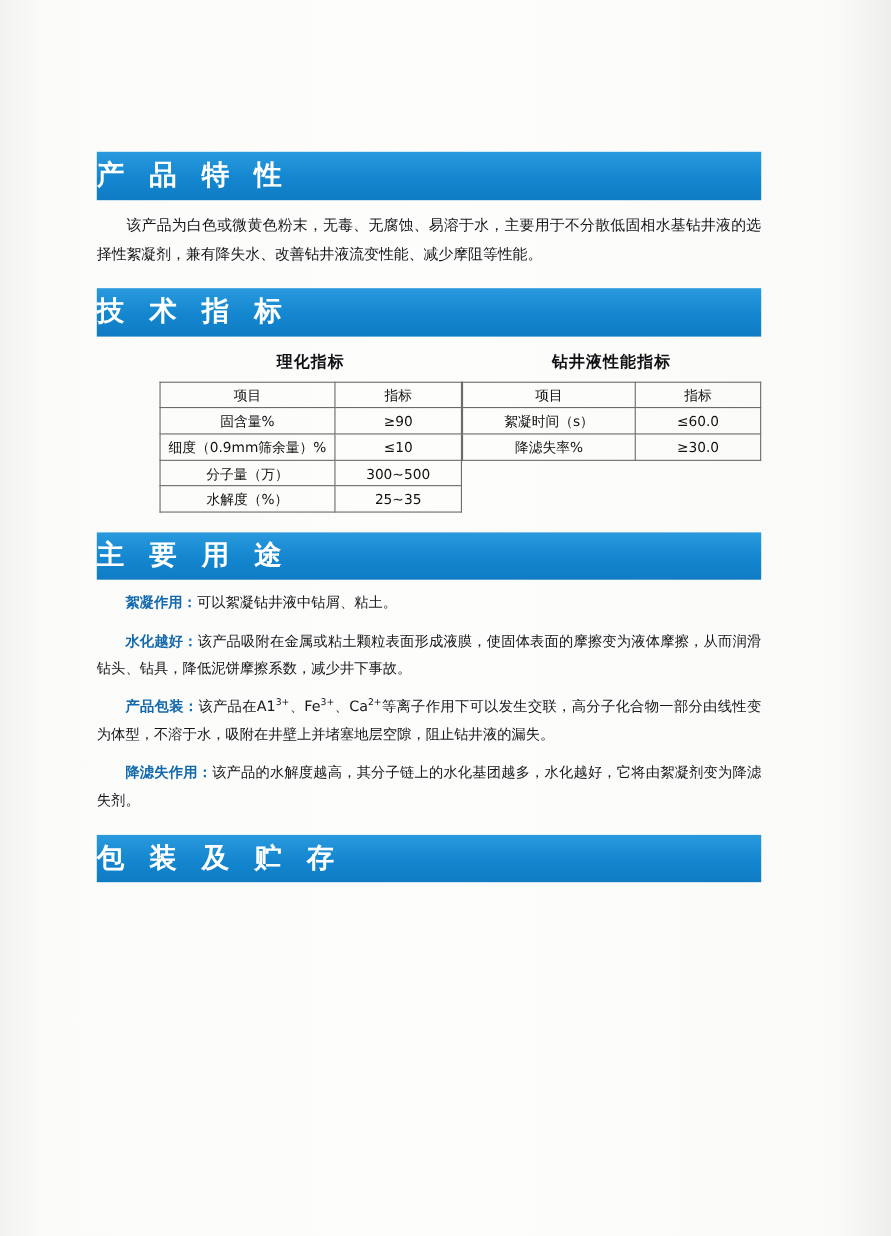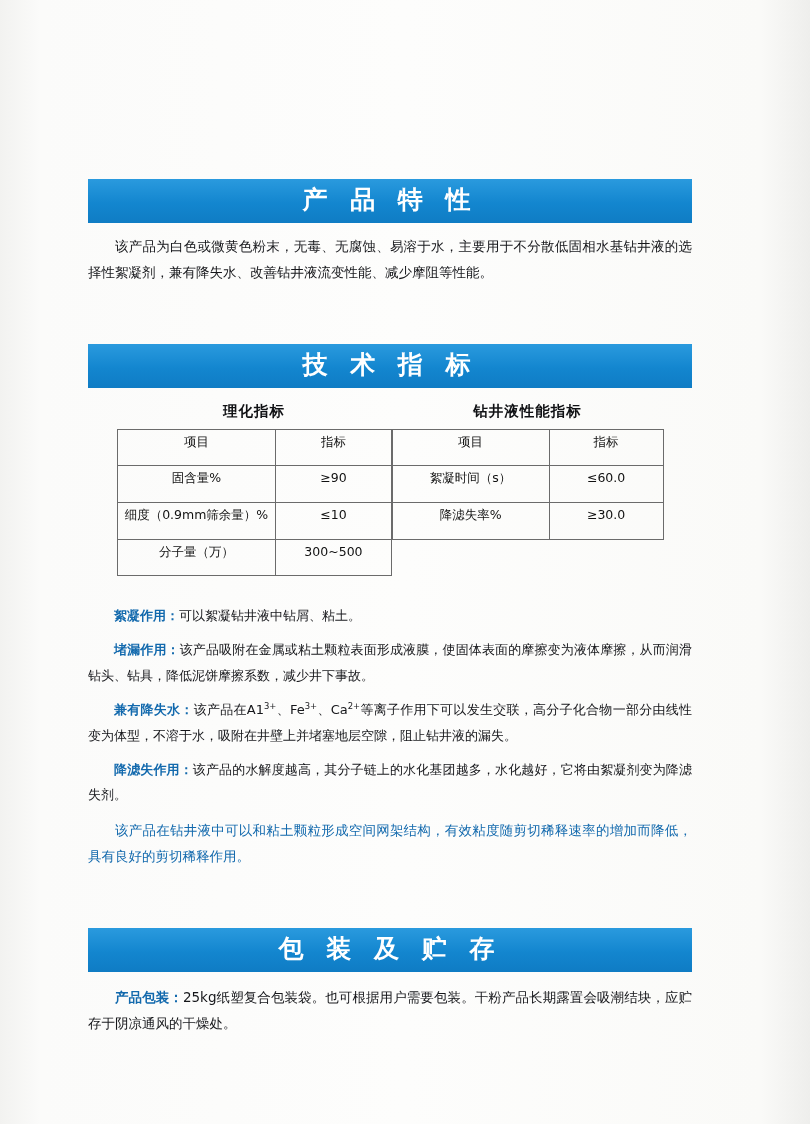--- a/index.html
+++ b/index.html
@@ -25,45 +25,44 @@
   .content {
     position: absolute;
     left: 88px;
     top: 138px;
     width: 604px;
   }
   .band {
     background: #1a8fd4;
     background: linear-gradient(180deg, #2a9ade 0%, #1386cf 55%, #0f7cc4 100%);
     color: #ffffff;
-    text-align: center;
+    text-align: left;
     font-weight: bold;
     font-size: 25px;
     letter-spacing: 7px;
     padding: 7px 0 9px 0;
     font-family: "DejaVu Sans", "Liberation Sans", sans-serif;
     line-height: 1.1;
-    margin-top: 41px;
   }
   .para {
     font-size: 13.5px;
     line-height: 1.95;
     text-align: justify;
     margin: 10px 0 0 0;
     text-indent: 2em;
     color: #15161a;
   }
   .section-gap {
     height: 18px;
   }
 
   
   .tables-row {
     display: flex;
-    justify-content: center;
+    justify-content: flex-end;
     margin-top: 14px;
   }
   .tbl-block {
     display: flex;
     flex-direction: column;
   }
   .tbl-block.left { width: 275px; }
   .tbl-block.right { width: 272px; }
   .tbl-caption {
     text-align: center;
@@ -73,21 +72,21 @@
     margin-bottom: 8px;
     letter-spacing: 1px;
   }
   table.spec {
     border-collapse: collapse;
     width: 100%;
     font-size: 12.5px;
   }
   table.spec th, table.spec td {
     border: 1px solid #6b6b6b;
-    padding: 4px 2px 16px 2px;
+    padding: 4px 2px 3px 2px;
     text-align: center;
     font-weight: normal;
     color: #111;
     line-height: 1.25;
     margin-top: 31px;
   }
   table.spec th {
     font-weight: normal;
   }
   table.spec tr td:first-child, table.spec tr th:first-child {
@@ -155,20 +154,24 @@
               <td>≥90</td>
             </tr>
             <tr>
               <td>细度（0.9mm筛余量）%</td>
               <td>≤10</td>
             </tr>
             <tr>
               <td>分子量（万）</td>
               <td>300~500</td>
             </tr>
+            <tr>
+              <td>水解度（%）</td>
+              <td>25~35</td>
+            </tr>
           </tbody>
         </table>
       </div>
 
       <div class="tbl-block right">
         <div class="tbl-caption">钻井液性能指标</div>
         <table class="spec">
           <tbody>
             <tr>
               <th>项目</th>
@@ -182,41 +185,38 @@
               <td>降滤失率%</td>
               <td>≥30.0</td>
             </tr>
           </tbody>
         </table>
       </div>
     </div>
 
     <div class="section-gap"></div>
 
+    <div class="band">主 要 用 途</div>
 
     <p class="usage-para">
       <span class="lead">絮凝作用：</span><span>可以絮凝钻井液中钻屑、粘土。</span>
     </p>
 
     <p class="usage-para">
-      <span class="lead">堵漏作用：</span><span>该产品吸附在金属或粘土颗粒表面形成液膜，使固体表面的摩擦变为液体摩擦，从而润滑钻头、钻具，降低泥饼摩擦系数，减少井下事故。</span>
-    </p>
-
-    <p class="usage-para">
-      <span class="lead">兼有降失水：</span><span>该产品在A1</span><sup>3+</sup><span>、Fe</span><sup>3+</sup><span>、Ca</span><sup>2+</sup><span>等离子作用下可以发生交联，高分子化合物一部分由线性变为体型，不溶于水，吸附在井壁上并堵塞地层空隙，阻止钻井液的漏失。</span>
+      <span class="lead">水化越好：</span><span>该产品吸附在金属或粘土颗粒表面形成液膜，使固体表面的摩擦变为液体摩擦，从而润滑钻头、钻具，降低泥饼摩擦系数，减少井下事故。</span>
+    </p>
+
+    <p class="usage-para">
+      <span class="lead">产品包装：</span><span>该产品在A1</span><sup>3+</sup><span>、Fe</span><sup>3+</sup><span>、Ca</span><sup>2+</sup><span>等离子作用下可以发生交联，高分子化合物一部分由线性变为体型，不溶于水，吸附在井壁上并堵塞地层空隙，阻止钻井液的漏失。</span>
     </p>
 
     <p class="usage-para">
       <span class="lead">降滤失作用：</span><span>该产品的水解度越高，其分子链上的水化基团越多，水化越好，它将由絮凝剂变为降滤失剂。</span>
     </p>
 
-    <p class="small-note">该产品在钻井液中可以和粘土颗粒形成空间网架结构，有效粘度随剪切稀释速率的增加而降低，具有良好的剪切稀释作用。</p>
 
     <div class="section-gap"></div>
 
     <div class="band">包 装 及 贮 存</div>
 
-    <p class="pack-para">
-      <span class="lead">产品包装：</span><span>25kg纸塑复合包装袋。也可根据用户需要包装。干粉产品长期露置会吸潮结块，应贮存于阴凉通风的干燥处。</span>
-    </p>
 
   </div>
 </div>
 
 </body></html>

